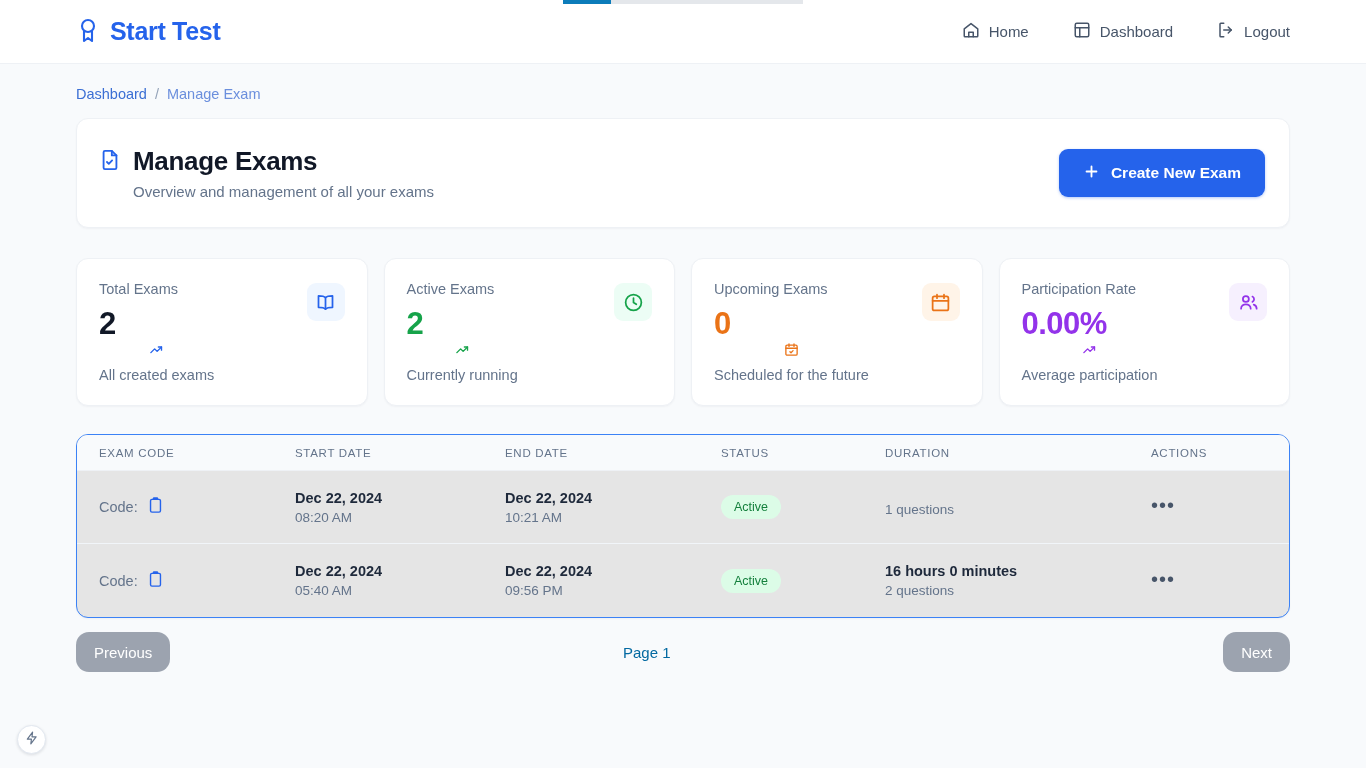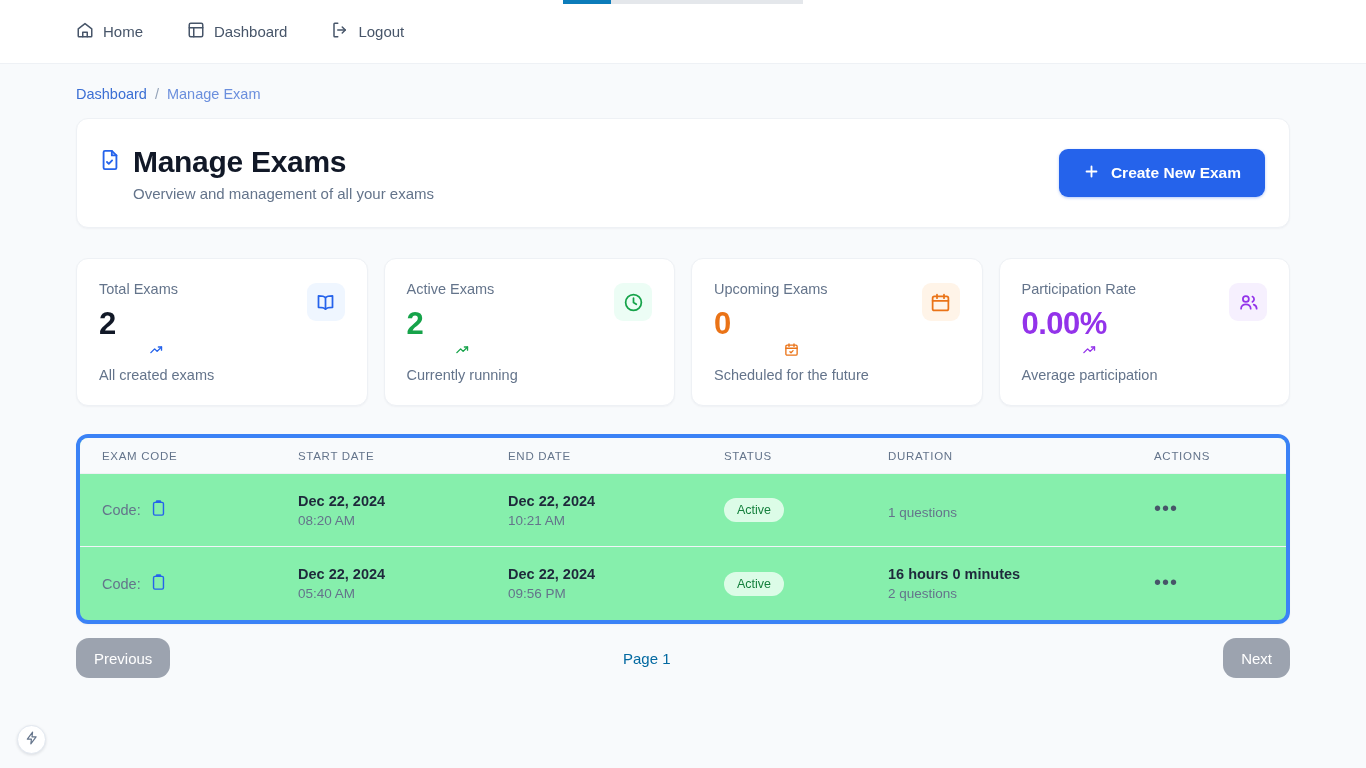--- a/index.html
+++ b/index.html
@@ -63,21 +63,21 @@
     border: 1px solid #eef1f5;
     border-radius: 12px;
     box-shadow: 0 1px 2px rgba(16,24,40,0.04);
     height: 110px;
     display: flex; align-items: center; justify-content: space-between;
     padding: 0 24px 0 22px;
   }
   .title-left { display: flex; flex-direction: column; gap: 6px; }
   .title-row { display: flex; align-items: center; gap: 12px; }
   .title-h1 {
-    font-size: 30px; font-weight: bold; color: #111827;
+    font-size: 26px; font-weight: bold; color: #111827;
     letter-spacing: -0.3px;
   }
   .title-sub { font-size: 15px; color: #64748b; padding-left: 34px; }
   .btn-primary {
     background: #2563eb; color: #fff;
     border: none; border-radius: 9px;
     height: 48px; padding: 0 24px;
     display: flex; align-items: center; gap: 11px;
     font-size: 15.5px; font-weight: bold;
     font-family: "Liberation Sans", sans-serif;
@@ -109,22 +109,22 @@
   }
   .stat-icon {
     position: absolute; right: 22px; top: 24px;
     width: 38px; height: 38px; border-radius: 9px;
     display: flex; align-items: center; justify-content: center;
   }
 
   
   .table-card {
     margin-top: 28px;
-    background: #86efac;
-    border: 4px solid #3b82f6;
+    background: #e5e5e5;
+    border: 1px solid #3b82f6;
     border-radius: 12px;
     box-shadow: 0 1px 2px rgba(16,24,40,0.04);
     overflow: hidden;
   }
   .trow {
     display: flex; align-items: center;
     padding: 0 22px;
   }
   .thead {
     height: 36px;
@@ -185,20 +185,29 @@
     cursor: pointer;
   }
 </style>
 </head>
 <body>
 
 <div class="loadbar-track"></div>
 <div class="loadbar-fill"></div>
 
 <div class="header">
+  <div class="brand">
+    <span>
+      <svg width="24" height="26" viewBox="0 0 24 26" fill="none" stroke="#2563eb" stroke-width="2.1" stroke-linecap="round" stroke-linejoin="round">
+        <circle cx="12" cy="9" r="6"></circle>
+        <path d="M8 14.2 L8 24 L12 21 L16 24 L16 14.2"></path>
+      </svg>
+    </span>
+    <span class="brand-title">Start Test</span>
+  </div>
 
   <div class="nav">
     <div class="nav-item">
       <span>
         <svg width="18" height="18" viewBox="0 0 24 24" fill="none" stroke="#475569" stroke-width="2" stroke-linecap="round" stroke-linejoin="round">
           <path d="M3 10.5 L12 3.5 L21 10.5 V20 a1 1 0 0 1-1 1 H4 a1 1 0 0 1-1-1 Z"></path>
           <path d="M9 21v-6h6v6"></path>
         </svg>
       </span>
       <span>Home</span>

